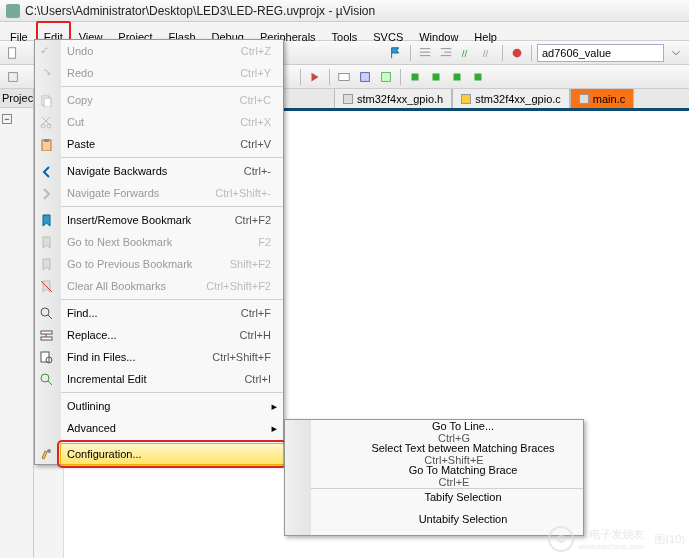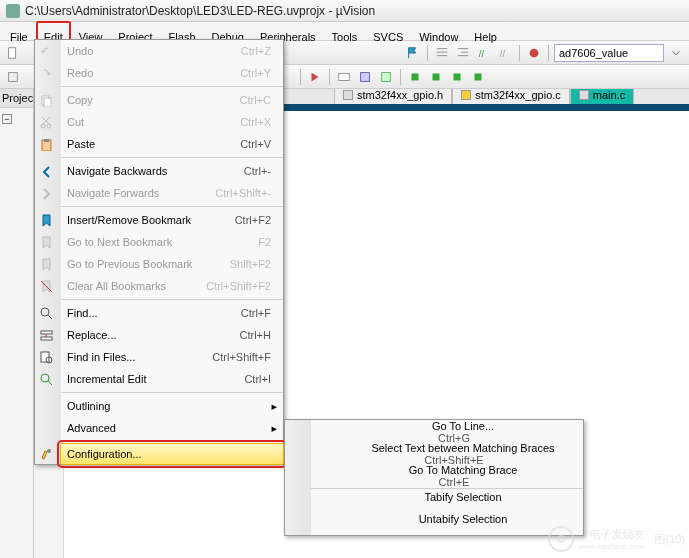--- a/index.html
+++ b/index.html
@@ -10,31 +10,31 @@
 .titlebar-text { font-size: 12px; color: #222; }
 
 .menubar { height: 19px; background: #f4f4f4; display: flex; align-items: center; padding: 0 2px; border-bottom: 1px solid #d0d0d0; }
 .menubar-item { padding: 2px 8px; cursor: default; margin-top: 12px; }
 .menubar-item.active { border: 2px solid #d22; border-radius: 2px; padding: 8px 6px; }
 
 .toolbar { height: 24px; background: linear-gradient(#fafafa,#e8e8e8); border-bottom: 1px solid #ccc; display: flex; align-items: center; padding: 0 4px; gap: 3px; }
 .toolbar-btn { width: 18px; height: 18px; display: flex; align-items: center; justify-content: center; }
 .toolbar-btn svg { width: 14px; height: 14px; }
 .sep { width: 1px; height: 16px; background: #bbb; margin: 0 2px; }
-.toolbar-input { height: 18px; border: 1px solid #aac; background: #fff; padding: 0 4px; width: 110px; font-size: 11px; }
+.toolbar-input { height: 18px; border: 1px solid #aac; background: #fff; padding: 0 4px; width: 127px; font-size: 11px; }
 
 .toolbar2 { height: 24px; background: linear-gradient(#fafafa,#e8e8e8); border-bottom: 1px solid #ccc; display: flex; align-items: center; padding: 0 4px; gap: 3px; }
 
 .body-area { display: flex; height: calc(558px - 22px - 19px - 24px - 24px); }
 .left-panel { width: 34px; background: #f4f4f4; border-right: 1px solid #ccc; position: relative; }
 
 .editor-area { flex: 1; display: flex; flex-direction: column; background: #fff; }
-.tabs { height: 22px; background: #e8e8e8; display: flex; align-items: flex-end; padding-left: 300px; gap: 0; border-bottom: 7px solid #0c4a6e; overflow: hidden; }
+.tabs { height: 22px; background: #e8e8e8; display: flex; align-items: flex-end; padding-left: 300px; gap: 0; border-bottom: 3px solid #0c4a6e; overflow: hidden; }
 .tab { height: 20px; padding: 2px 8px; background: #eee; border: 1px solid #bbb; border-bottom: none; font-size: 11px; display: flex; align-items: center; gap: 4px; white-space: nowrap; }
-.tab.active { background: #14b8a6; }
+.tab.active { background: #f97316; }
 .tab-icon { width: 10px; height: 10px; background: #ddd; border: 1px solid #999; }
 .tab-icon.yellow { background: #fc3; }
 
 .code-area { flex: 1; display: flex; overflow: hidden; background: #fff; }
 .gutter-num { width: 30px; background: #f4f4f4; border-right: 1px solid #ddd; text-align: right; padding-right: 4px; color: #666; }
 .gutter-num div { height: 15px; font-size: 11px; }
 .code-lines { flex: 1; padding-left: 8px; }
 .code-lines div { height: 15px; font-family: 'Consolas', monospace; font-size: 12px; white-space: pre; }
 .cm { color: #009900; }
 

